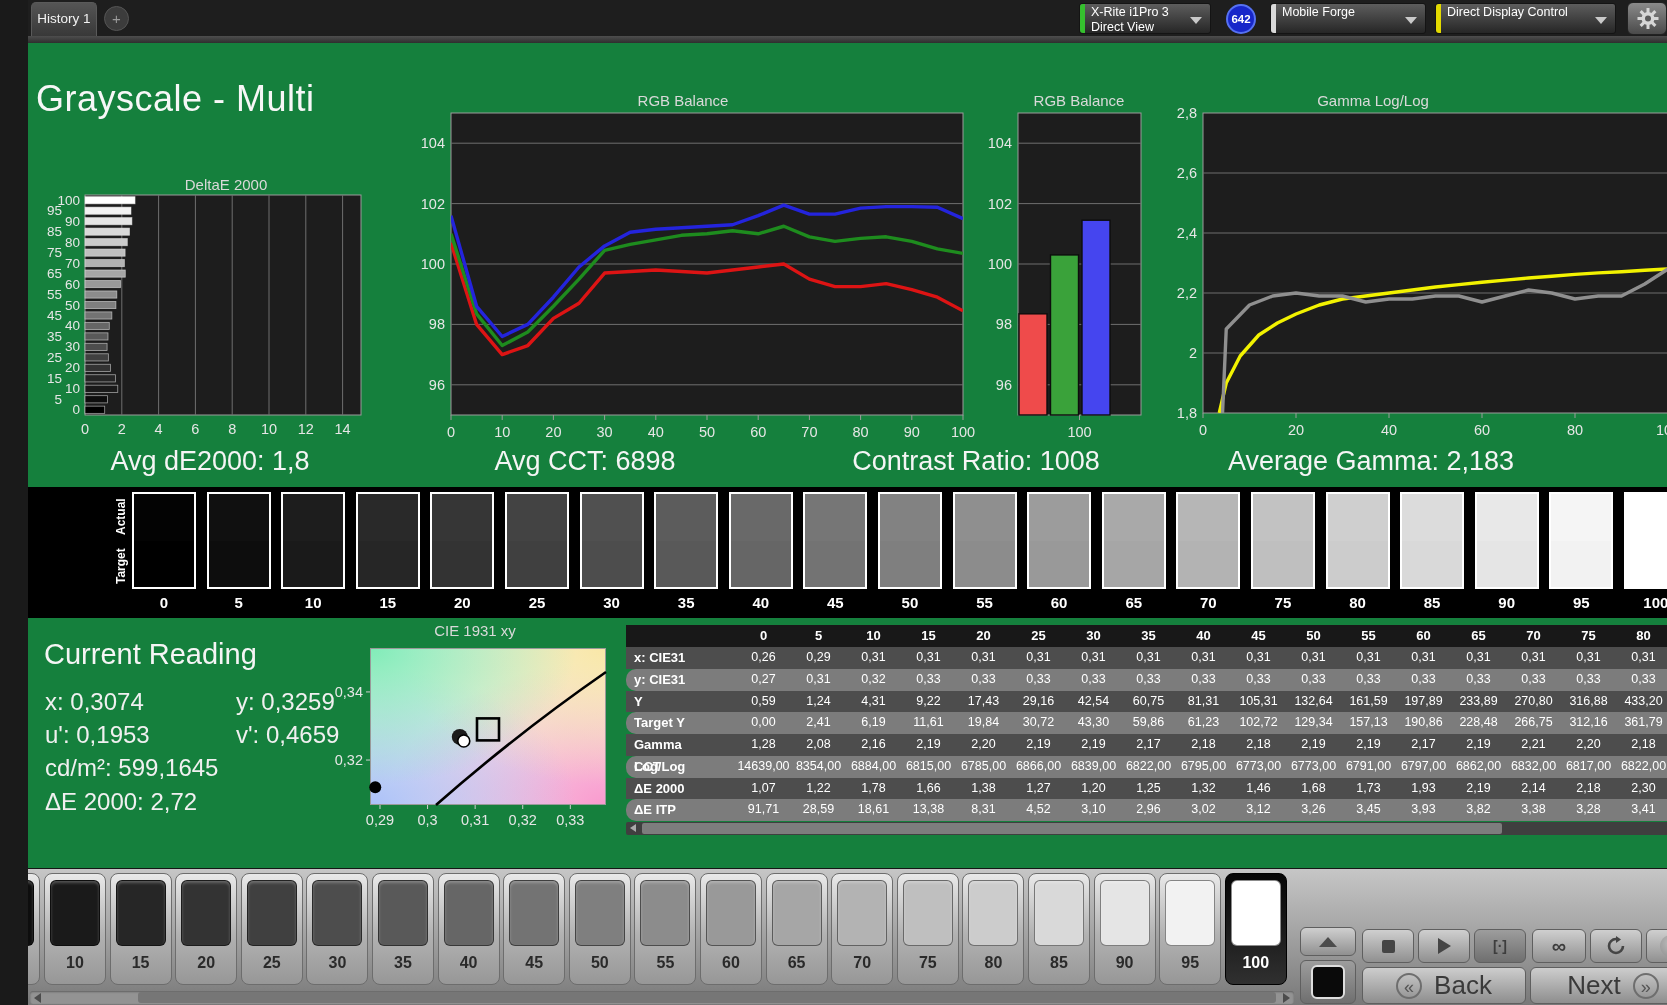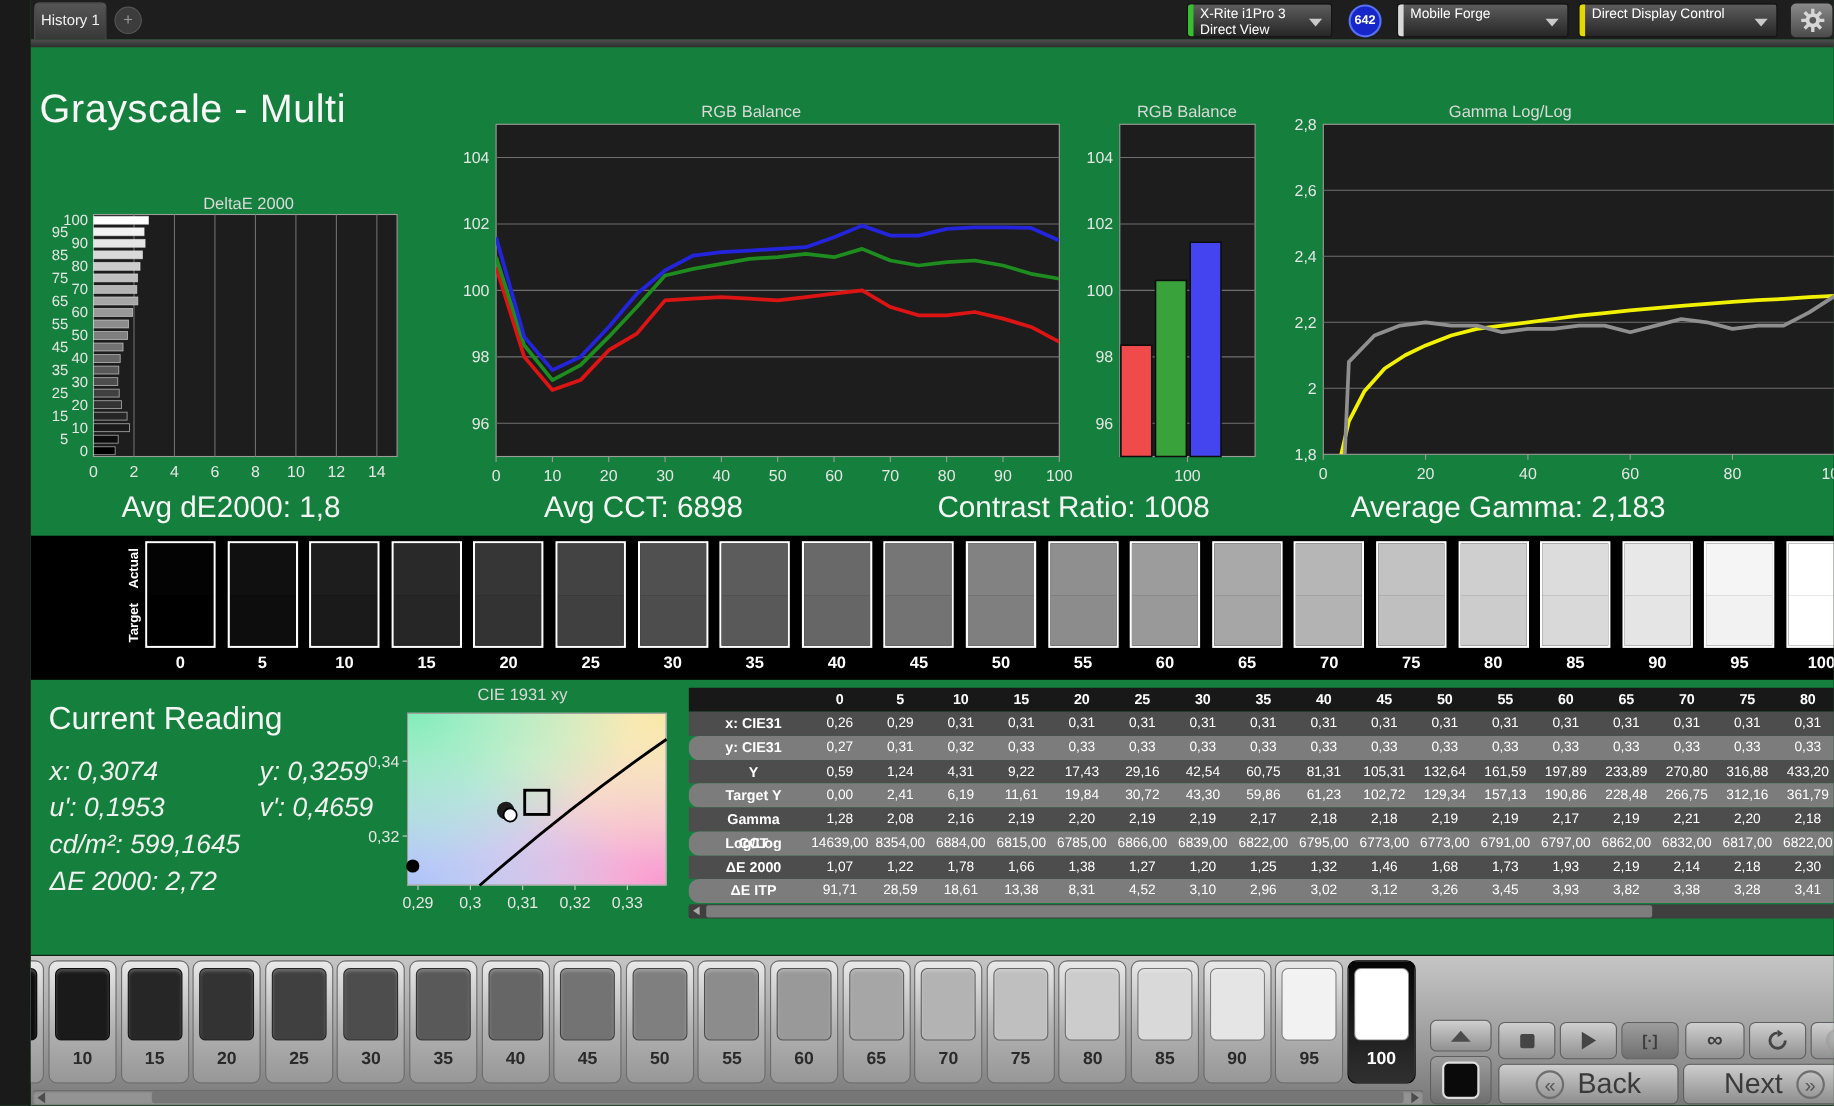--- a/index.html
+++ b/index.html
@@ -34,37 +34,37 @@
   .strip{position:absolute;left:0;top:487px;width:1667px;height:131px;background:#000;}
   .strip-lab{position:absolute;left:86px;width:16px;font-size:12px;font-weight:bold;color:#fff;
       writing-mode:vertical-rl;transform:rotate(180deg);text-align:center;}
   .swrow{position:absolute;left:104px;top:5px;width:1556px;display:flex;justify-content:space-between;}
   .swcell{width:64px;text-align:center;}
   .swpatch{width:64px;height:97px;border:2px solid #fff;box-sizing:border-box;}
   .swpatch div{width:100%;height:50%;}
   .swnum{margin-top:5px;font-size:15px;font-weight:bold;color:#fff;}
   
   .cr-title{position:absolute;left:16px;top:638px;font-size:29px;color:#f5f5f5;}
-  .cr-line{position:absolute;font-size:24px;color:#f0f0f0;white-space:nowrap;font-style:italic;}
+  .cr-line{position:absolute;font-size:24px;color:#f0f0f0;white-space:nowrap;}
   
   .cie-bg{position:absolute;left:342px;top:648px;width:236px;height:157px;border:1px solid #9a9a9a;box-sizing:border-box;
       background:
         radial-gradient(ellipse at 0% 0%,rgba(110,235,175,.85),rgba(110,235,175,0) 62%),
         radial-gradient(ellipse at 100% 0%,rgba(250,230,160,.9),rgba(250,230,160,0) 62%),
         radial-gradient(ellipse at 0% 100%,rgba(160,185,250,.85),rgba(160,185,250,0) 62%),
         radial-gradient(ellipse at 100% 100%,rgba(250,150,205,.95),rgba(250,150,205,0) 65%),
         #f2f2ee;}
   
   .tbl{position:absolute;left:598px;top:625px;width:1069px;height:196px;overflow:hidden;font-size:12.5px;}
   .trow{display:flex;height:21.75px;line-height:21.75px;}
   .trow.head{height:22px;line-height:22px;background:#181818;font-weight:bold;font-size:13px;}
   .trow.odd{background:#4d4d4d;}
   .trow.even{background:#7c7c7c;border-radius:10px;}
   .tcell{width:55px;flex:0 0 55px;text-align:center;white-space:nowrap;overflow:hidden;color:#fff;}
-  .tlabel{width:110px;flex:0 0 110px;text-align:center;padding-left:8px;font-weight:bold;font-size:13px;box-sizing:border-box;color:#fff;}
+  .tlabel{width:110px;flex:0 0 110px;text-align:left;padding-left:8px;font-weight:bold;font-size:13px;box-sizing:border-box;color:#fff;}
   .tcell.last{text-align:left;padding-left:4px;}
   .tscroll{position:absolute;left:598px;top:822px;width:1062px;height:13px;background:#3f3f3f;border-radius:2px;}
   .tscroll .thumb{position:absolute;left:16px;top:1px;height:11px;width:860px;background:#7d7d7d;border-radius:2px;}
   .sarrow{position:absolute;top:2px;width:0;height:0;border-top:4.5px solid transparent;border-bottom:4.5px solid transparent;}
   
   .toolbar{position:absolute;left:0;top:868px;width:1667px;height:137px;
       background:linear-gradient(180deg,#c6c6c6,#a5a5a5 45%,#787878);border-top:1px solid #161616;box-sizing:border-box;}
   .lvlbtn{position:absolute;top:4px;width:62px;height:112px;border-radius:8px;box-sizing:border-box;
       background:linear-gradient(180deg,#e9e9e9,#b2b2b2 55%,#979797);border:1px solid #6d6d6d;text-align:center;}
   .lvlbtn .sw{margin:6px auto 0;width:48px;height:64px;border-radius:6px;border:1px solid rgba(0,0,0,.45);

